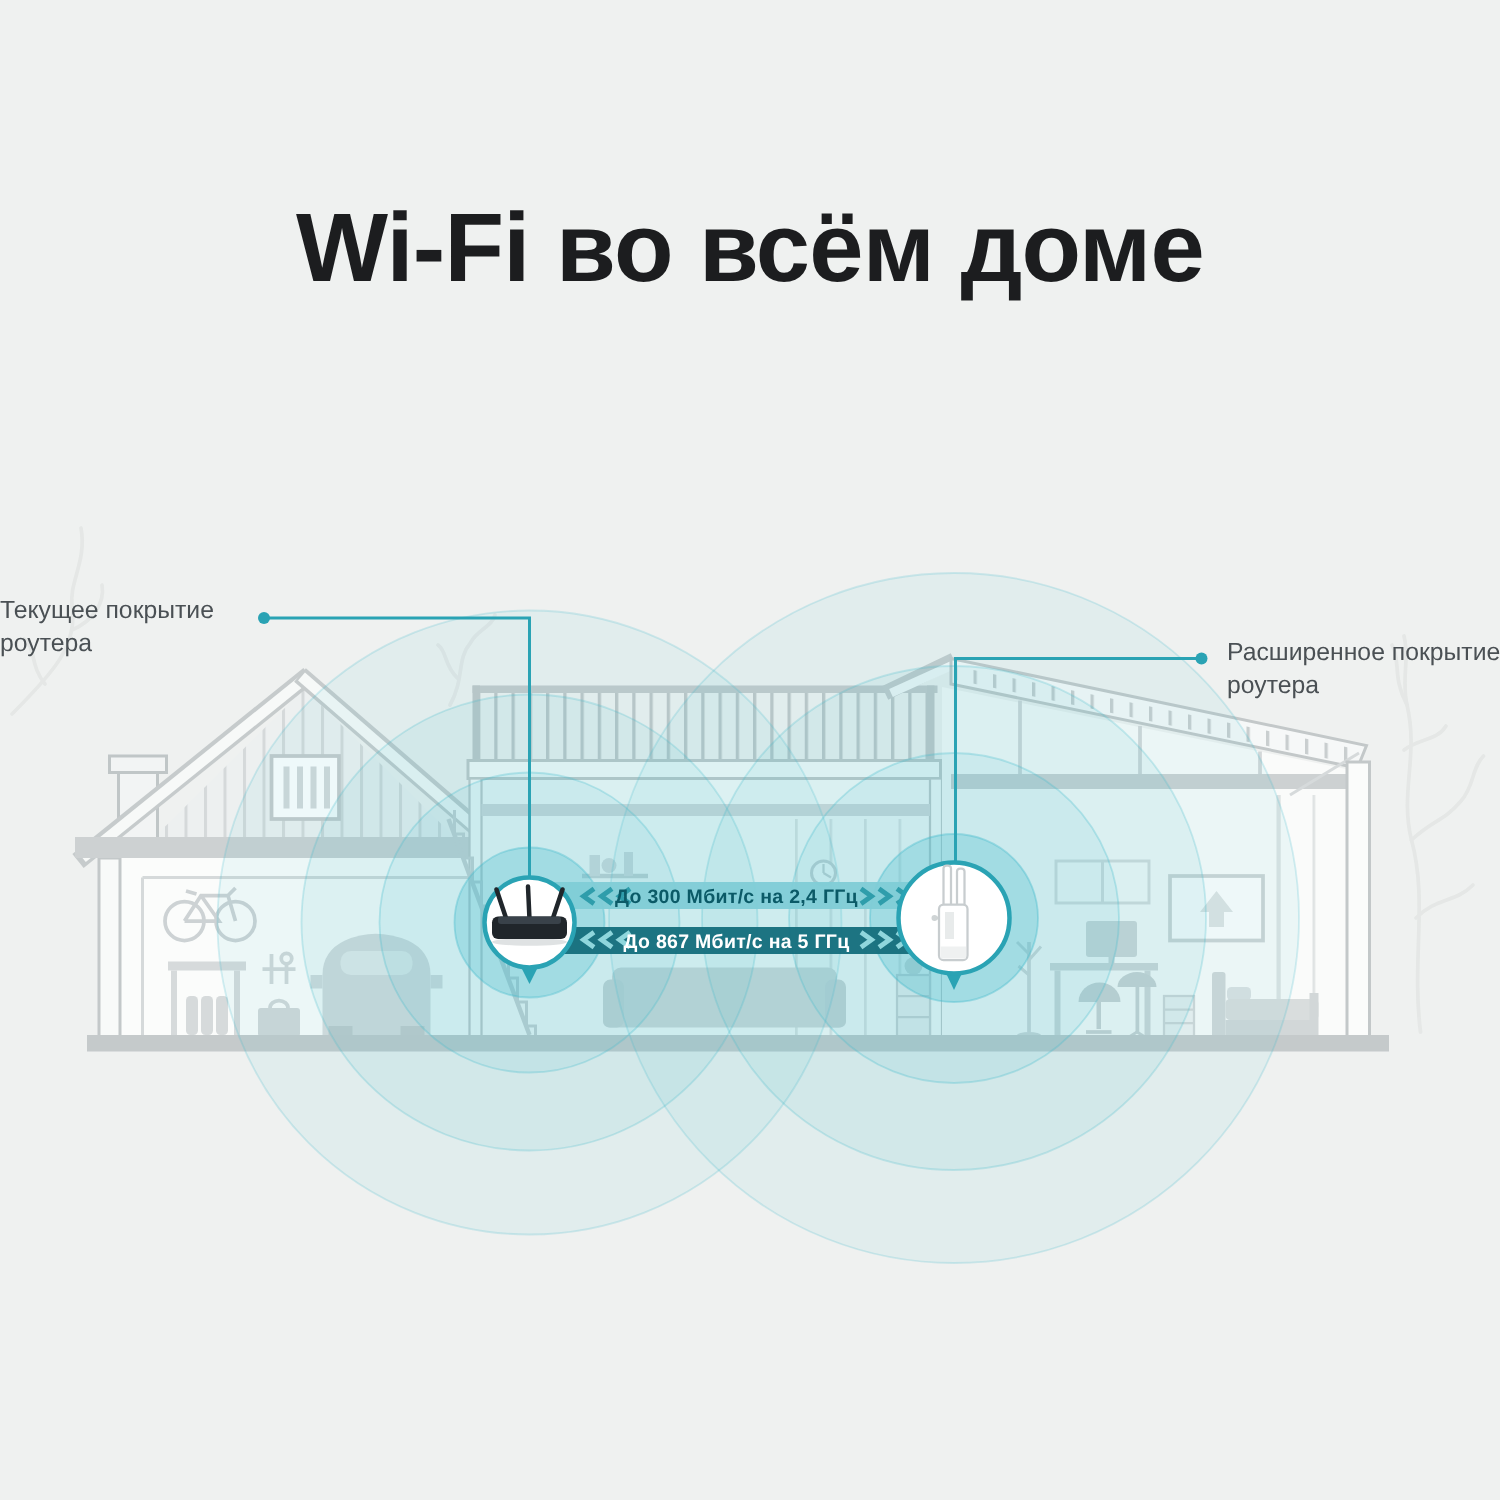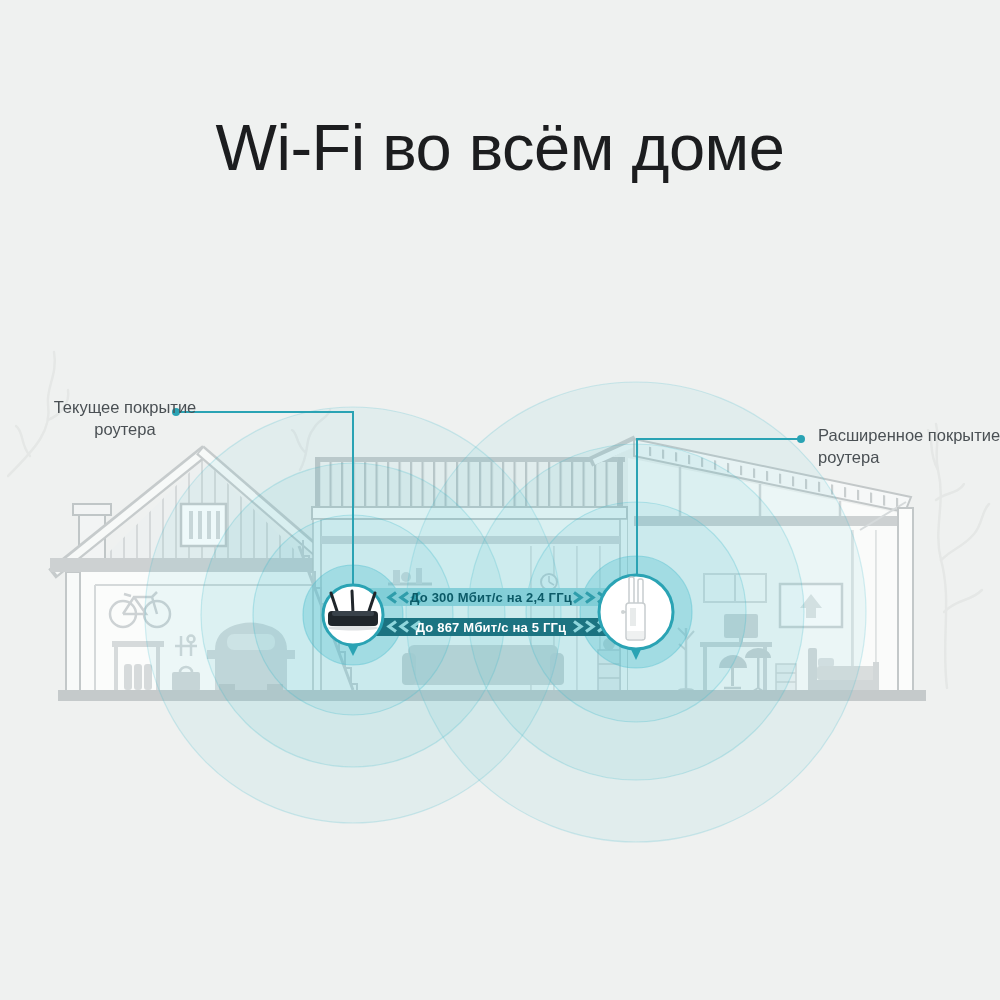--- a/index.html
+++ b/index.html
@@ -1,23 +1,23 @@
 <!DOCTYPE html>
 <html><head>
 <meta charset="utf-8">
 <style>
   html,body{margin:0;padding:0;background:#eff1f0;}
   .stage{position:relative;width:1000px;height:1000px;background:#eff1f0;overflow:hidden;
          font-family:"Liberation Sans",sans-serif;}
   .stage svg{position:absolute;left:0;top:0;}
-  .title{position:absolute;left:0;right:0;top:108px;margin:0;text-align:center;
-         font-size:65px;font-weight:400;letter-spacing:-0.5px;color:#1c1d1f;line-height:80px;}
+  .title{position:absolute;left:0;right:0;top:108px;margin:17px;text-align:center;
+         font-size:65px;font-weight:700;letter-spacing:-0.5px;color:#1c1d1f;line-height:80px;}
   .callout{position:absolute;font-size:16.5px;line-height:22px;color:#4a5054;}
   .callout span{display:block;}
-  .callout-left{left:0;top:396px;width:162px;text-align:center;padding-left:44px;}
+  .callout-left{left:0;top:396px;width:162px;text-align:left;}
   .callout-right{left:818px;top:424px;width:210px;text-align:left;}
   .note{position:absolute;left:694px;top:589px;font-size:17px;line-height:23px;color:#565b5f;}
   .note span{display:block;}
   .bandtext{font-family:"Liberation Sans",sans-serif;font-weight:bold;font-size:13px;letter-spacing:0.2px;}
   .bandtext.light{fill:#0b5a67;}
   .bandtext.dark{fill:#ffffff;}
 </style>
 </head>
 <body>
 

